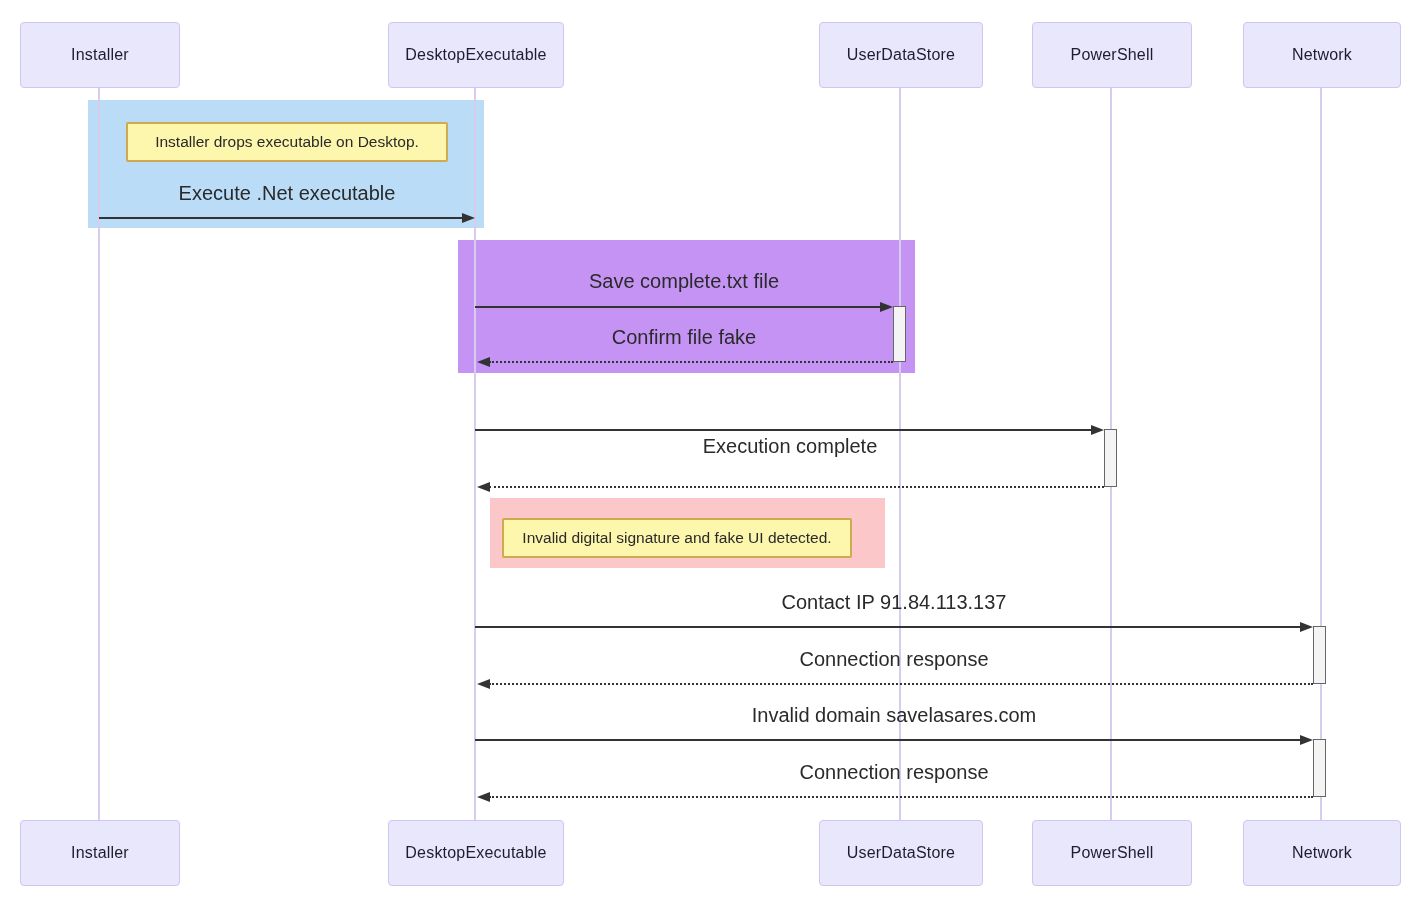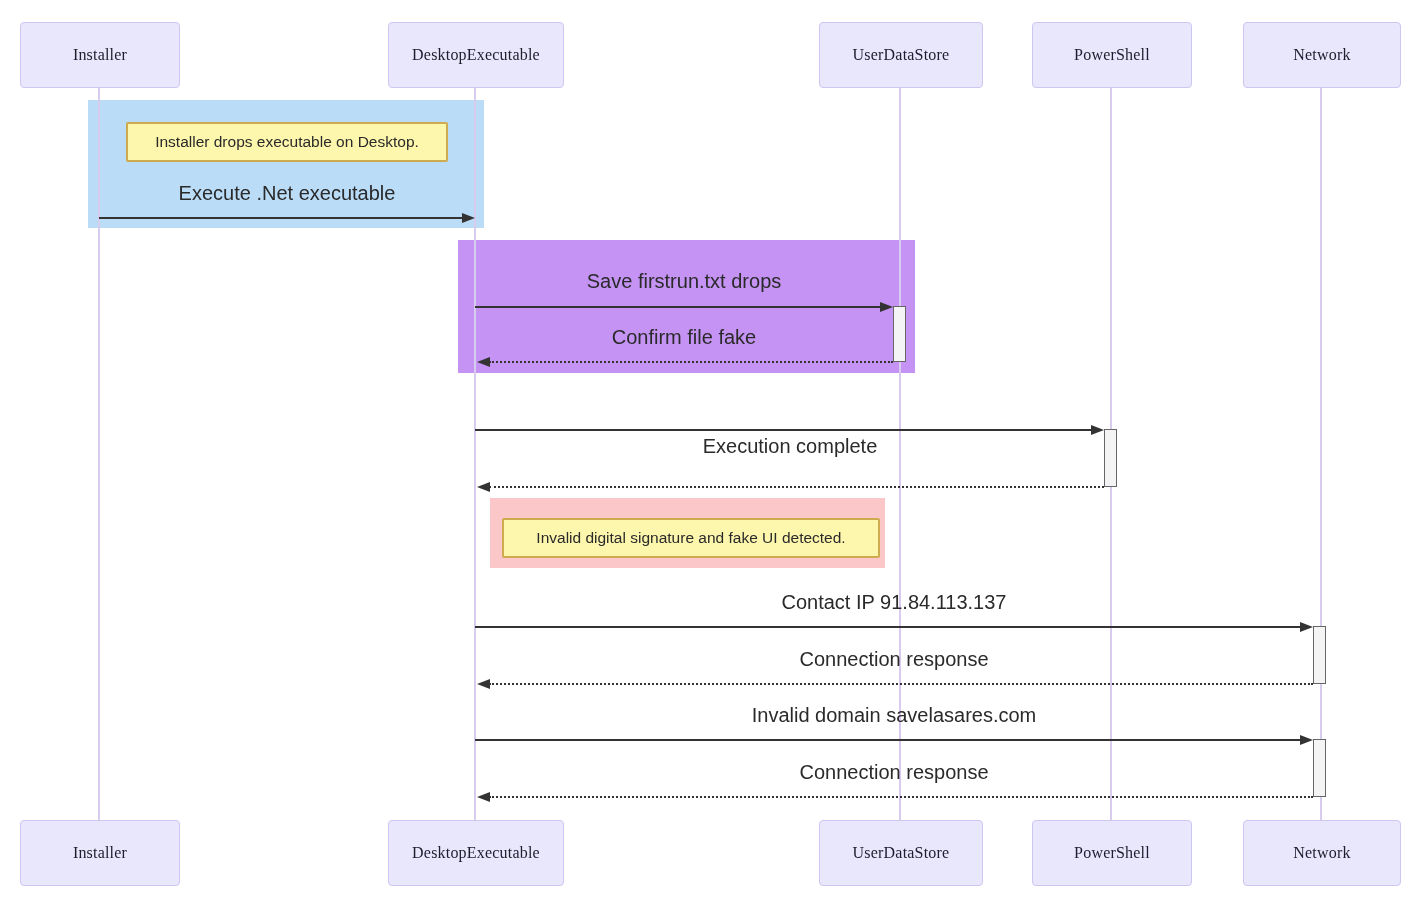--- a/index.html
+++ b/index.html
@@ -13,37 +13,37 @@
   .hl-purple { left:458px; top:240px; width:457px; height:133px; background:#c493f3; }
   .hl-pink   { left:490px; top:498px; width:395px; height:70px;  background:#fbc7c9; }
   
   .lifeline { position:absolute; z-index:2; top:88px; height:732px; width:2px; background:#d8ccee; }
   
   .activation { position:absolute; z-index:3; width:11px; background:#f4f4f4; border:1px solid #666666; }
   
   .actor {
     position:absolute; z-index:5; height:64px; background:#e9e7fc; border:1px solid #cfc5f1;
     border-radius:4px; display:flex; align-items:center; justify-content:center;
-    font-size:16px; color:#1d1d2b; letter-spacing:0.2px;font-family:Liberation Serif, serif;
+    font-size:16px; color:#1d1d2b; letter-spacing:0.2px;
   }
   
   .mlabel { position:absolute; z-index:4; width:420px; text-align:center; font-size:20px; color:#2a2a2a; }
   .mline  { position:absolute; z-index:4; height:0; border-top:2px solid #333333; }
   .mline.dotted { border-top-style:dotted; }
   .head { position:absolute; z-index:4; width:0; height:0; border-top:5px solid transparent; border-bottom:5px solid transparent; }
   .head.right { border-left:13px solid #333333; }
   .head.left  { border-right:13px solid #333333; }
   
   .note {
     position:absolute; z-index:4; background:#fdf6ad; border:2px solid #cdab4e; border-radius:2px;
     box-sizing:border-box; display:flex; align-items:center; justify-content:center;
     font-size:15.5px; color:#2a2a2a;
   }
   .note-1 { left:126px; top:122px; width:322px; height:40px; }
-  .note-2 { left:502px; top:518px; width:378px; height:40px; }
+  .note-2 { left:502px; top:518px; width:350px; height:40px; }
 </style>
 </head>
 <body>
 
 <div class="canvas">
 
   <div class="hl hl-blue" style="background: rgb(186, 220, 247);"></div>
   <div class="hl hl-purple" style="background: rgb(196, 147, 243);"></div>
   <div class="hl hl-pink" style="background: rgb(251, 199, 201);"></div>
 
@@ -70,21 +70,21 @@
   <div class="actor" style="left:1032px; top:820px; width:158px">PowerShell</div>
   <div class="actor" style="left:1243px; top:820px; width:156px">Network</div>
 
   <div class="note note-1" style="background: rgb(253, 246, 173); border-color: rgb(205, 171, 78);">Installer drops executable on Desktop.</div>
   <div class="note note-2" style="background: rgb(253, 246, 173); border-color: rgb(205, 171, 78);">Invalid digital signature and fake UI detected.</div>
 
   <div class="mlabel" style="left:77px; top:182px">Execute .Net executable</div>
   <div class="mline" style="left:99px; top:217px; width:364px"></div>
   <div class="head right" style="left:462px; top:213px"></div>
 
-  <div class="mlabel" style="left:474px; top:270px">Save firstrun.txt drops</div>
+  <div class="mlabel" style="left:474px; top:270px">Save complete.txt file</div>
   <div class="mline" style="left:475px; top:306px; width:407px"></div>
   <div class="head right" style="left:880px; top:302px"></div>
 
   <div class="mlabel" style="left:474px; top:326px">Confirm file fake</div>
   <div class="mline dotted" style="left:489px; top:361px; width:404px"></div>
   <div class="head left" style="left:477px; top:357px"></div>
 
   <div class="mline" style="left:475px; top:429px; width:618px"></div>
   <div class="head right" style="left:1091px; top:425px"></div>
 

